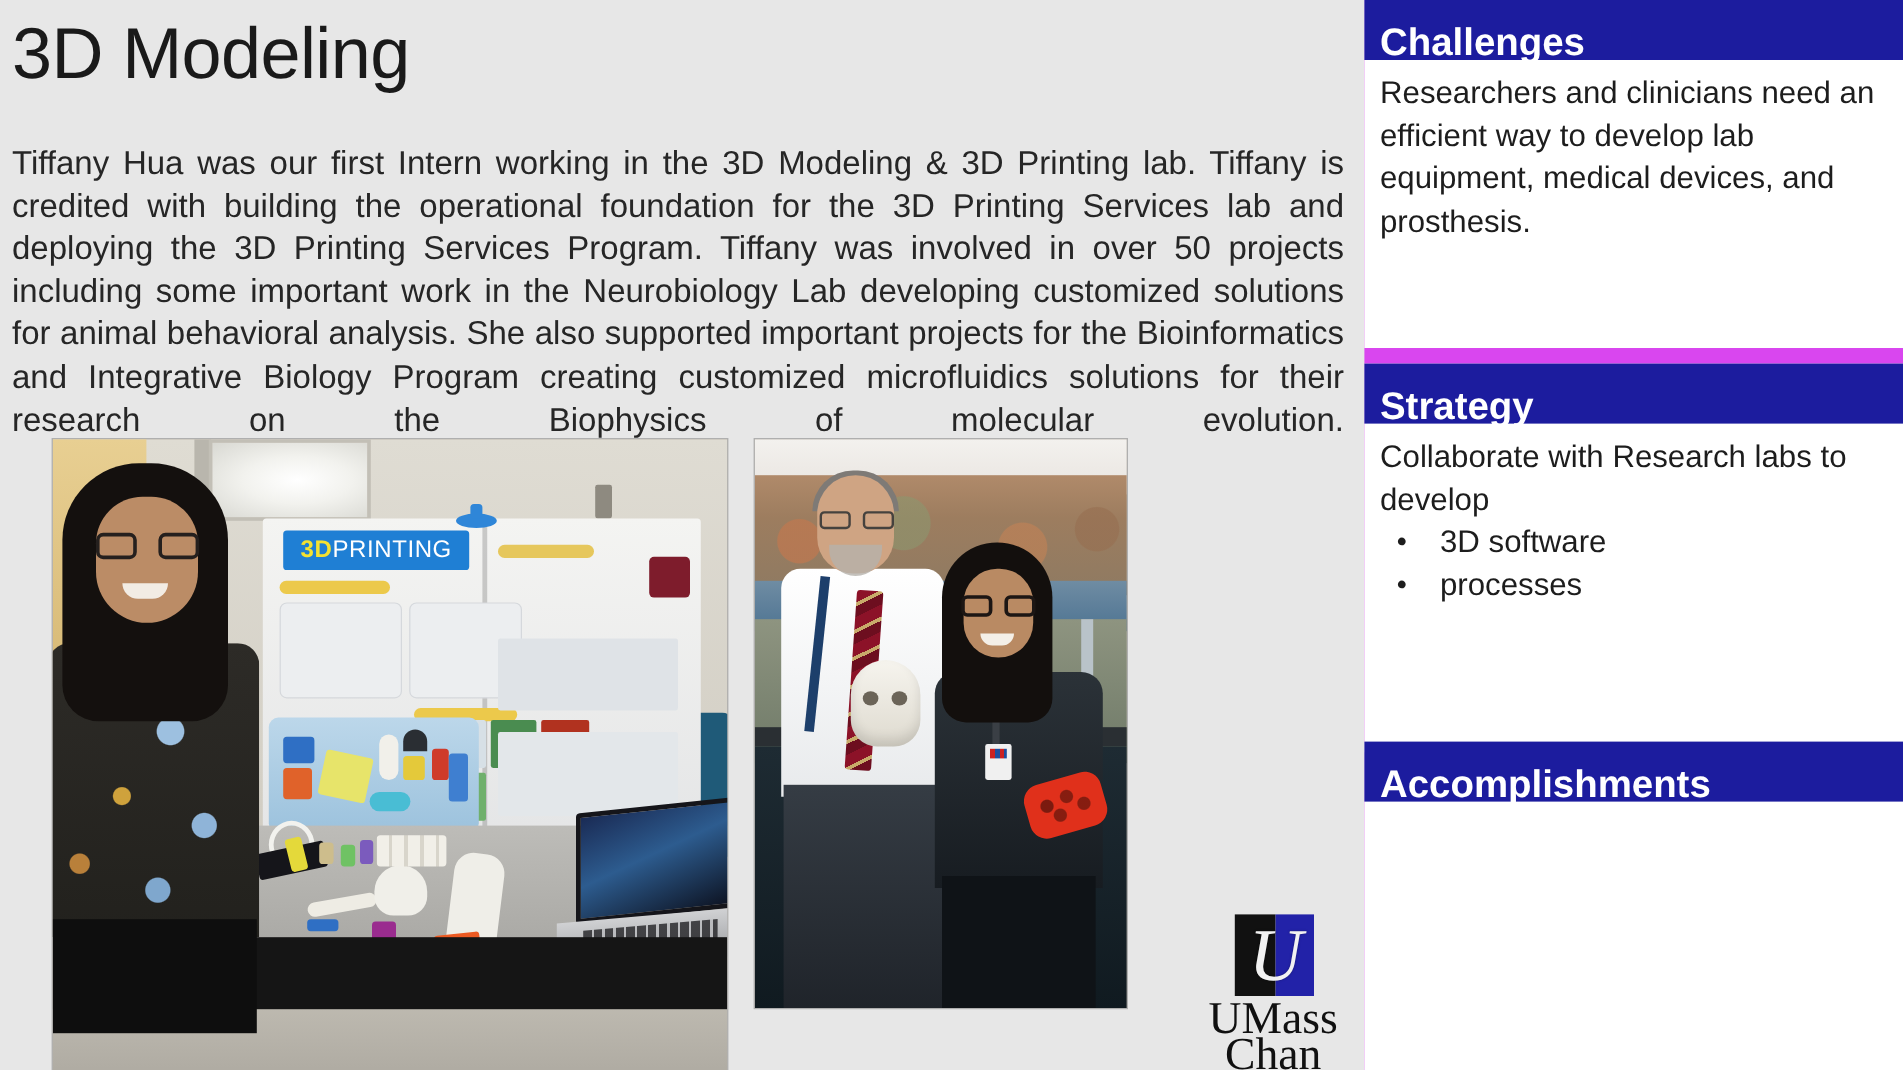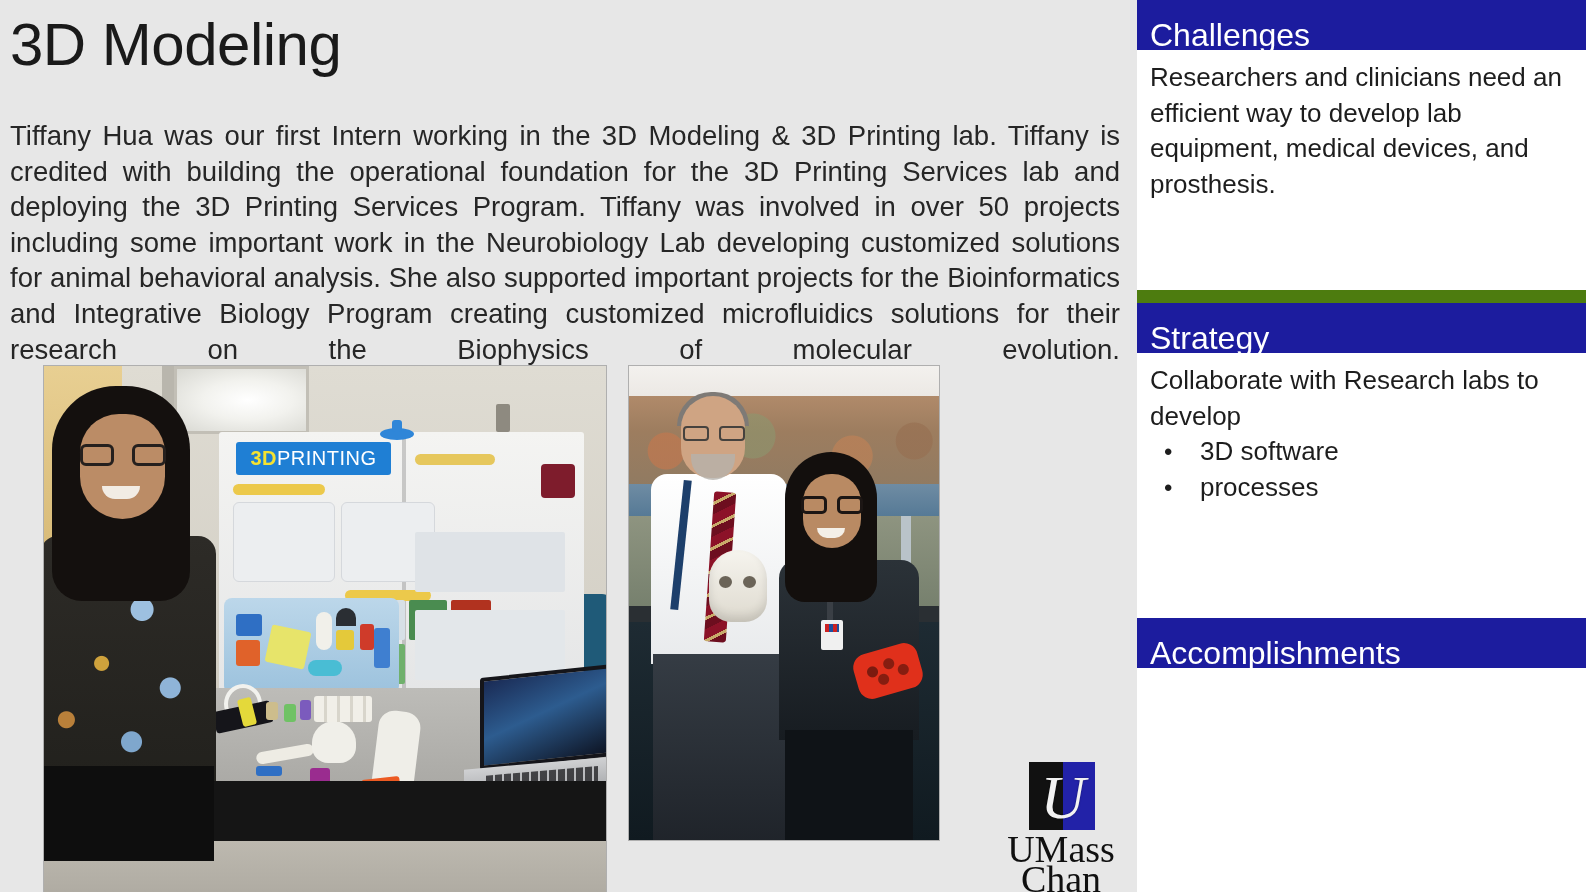--- a/index.html
+++ b/index.html
@@ -8,21 +8,21 @@
     background: #ffffff;
   }
   body {
     font-family: "Liberation Sans", sans-serif;
   }
 
   .slide {
     position: relative;
     width: 1586px;
     height: 892px;
-    background: #4d7c0f;
+    background: #d946ef;
     overflow: hidden;
   }
 
   
   .left-col {
     position: absolute;
     left: 0;
     top: 0;
     width: 1137px;
     height: 892px;
@@ -453,21 +453,21 @@
     background: #1c1c9e;
     display: flex;
     align-items: center;
     padding-left: 13px;
     box-sizing: border-box;
   }
   .panel-header-text {
     color: #ffffff;
     font-size: 32px;
     line-height: 34px;
-    font-weight: 400;
+    font-weight: 700;
     margin-top: 20px;
   }
   .panel-body {
     padding: 10px 14px 0 13px;
     font-size: 26px;
     line-height: 35.5px;
     color: #1d1d1d;
   }
   .panel-body p { margin: 0; }
 

